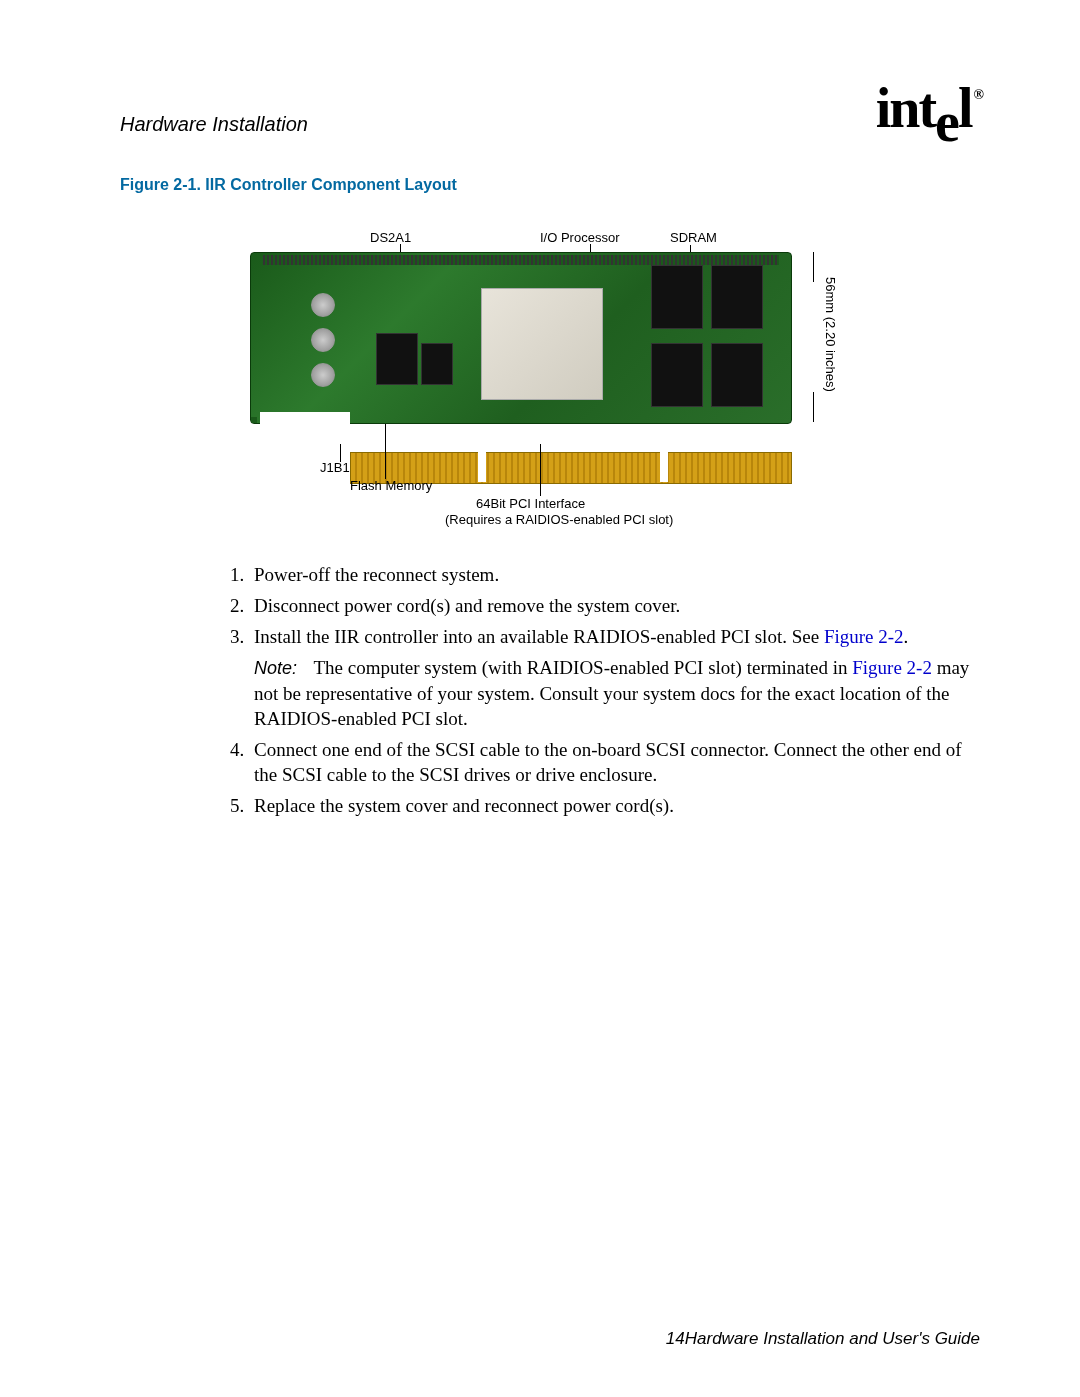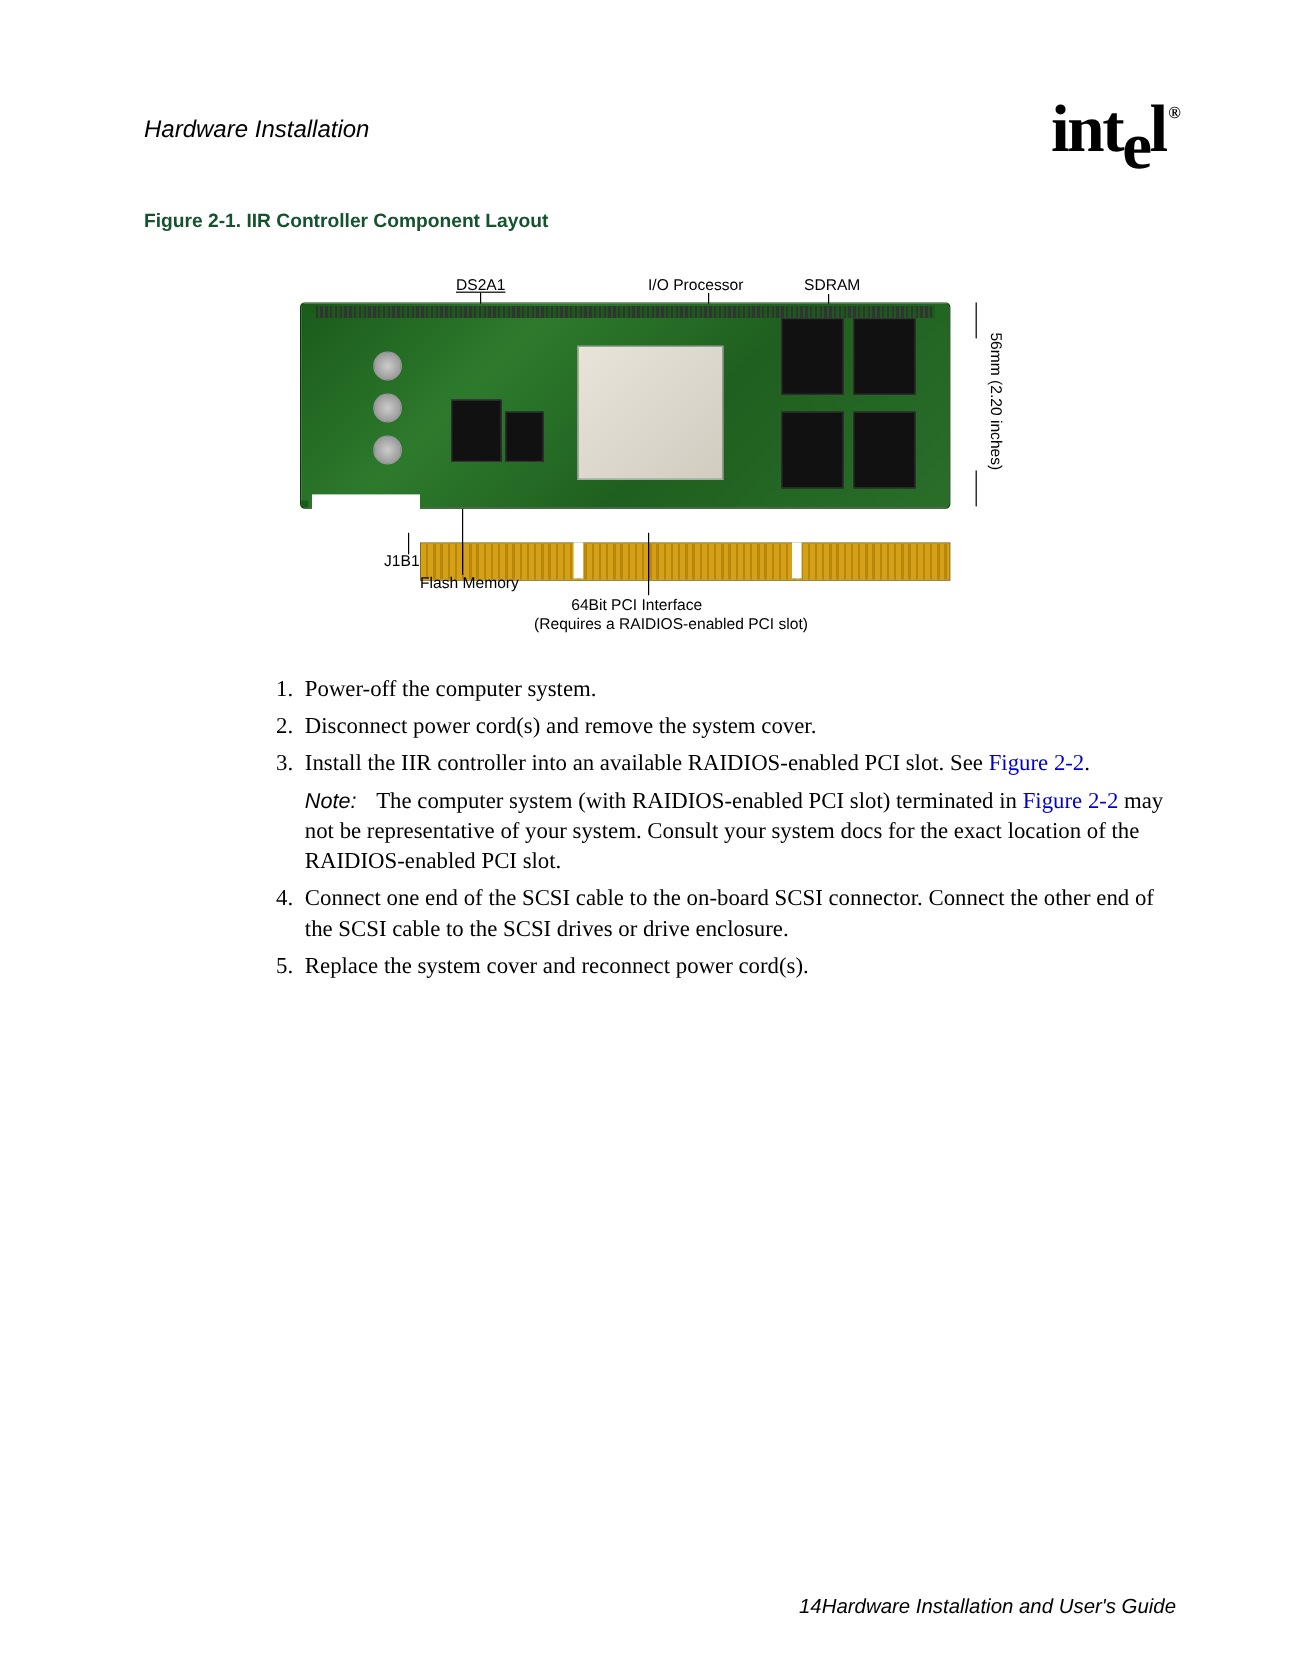--- a/index.html
+++ b/index.html
@@ -17,21 +17,21 @@
   .page {
     position: relative;
     width: 1080px;
     height: 1397px;
     padding: 80px 100px 60px 120px;
     box-sizing: border-box;
   }
   .header-row {
     display: flex;
     justify-content: space-between;
-    align-items: center;
+    align-items: flex-end;
     margin-bottom: 40px;
   }
   .section-name {
     font-style: italic;
     font-size: 20px;
     font-family: Arial, Helvetica, sans-serif;
   }
   .logo {
     font-family: "Times New Roman", serif;
     font-size: 56px;
@@ -47,21 +47,21 @@
   .logo-r {
     font-size: 14px;
     vertical-align: top;
     position: relative;
     top: 8px;
     left: 2px;
   }
   .figure-caption {
     font-family: Arial, Helvetica, sans-serif;
     font-weight: bold;
-    color: #14532d;
+    color: #0369a1;
     font-size: 16px;
     margin-bottom: 18px;
   }
   .figure-area {
     position: relative;
     width: 660px;
     height: 320px;
     margin-left: 120px;
     margin-bottom: 30px;
   }
@@ -84,21 +84,21 @@
   .dim-top::before { left: 0; }
   .dim-top::after { right: 0; }
   .top-labels {
     position: absolute;
     top: 18px;
     left: 0;
     width: 560px;
     font-size: 13px;
     font-family: Arial, Helvetica, sans-serif;
   }
-  .lab-ds2a1 { position: absolute; left: 140px; text-decoration: underline; }
+  .lab-ds2a1 { position: absolute; left: 130px; }
   .lab-iop   { position: absolute; left: 300px; }
   .lab-sdram { position: absolute; left: 430px; }
   .board {
     position: absolute;
     top: 40px;
     left: 10px;
     width: 540px;
     height: 200px;
   }
   .pcb {
@@ -334,21 +334,21 @@
       <span class="lab-flash">Flash Memory</span>
       <span class="lab-pci">64Bit PCI Interface</span>
       <span class="lab-pci2">(Requires a RAIDIOS-enabled PCI slot)</span>
     </div>
   </div>
 
 
   <div class="body-list">
     <div class="item">
       <span class="num">1.</span>
-      <span class="txt">Power-off the computer system.</span>
+      <span class="txt">Power-off the reconnect system.</span>
     </div>
     <div class="item">
       <span class="num">2.</span>
       <span class="txt">Disconnect power cord(s) and remove the system cover.</span>
     </div>
     <div class="item">
       <span class="num">3.</span>
       <span class="txt">
         <span>Install the IIR controller into an available RAIDIOS-enabled PCI slot. See </span><span class="link">Figure 2-2</span><span>.</span>
       </span>

